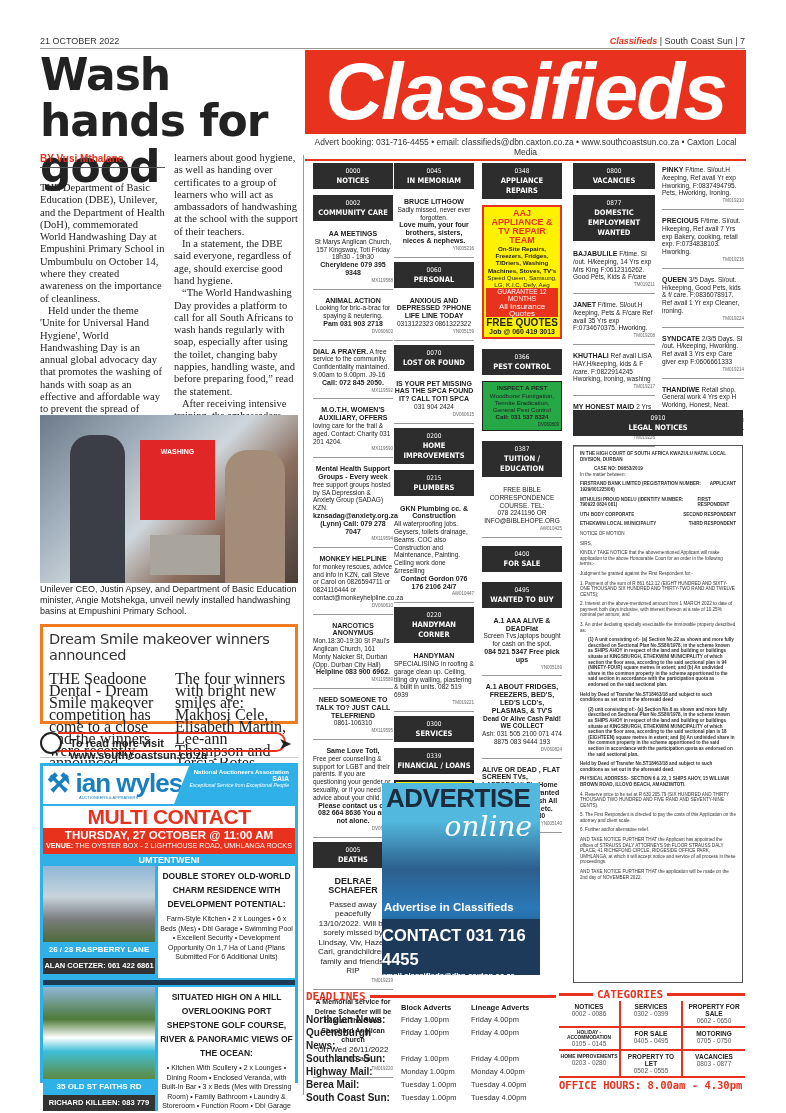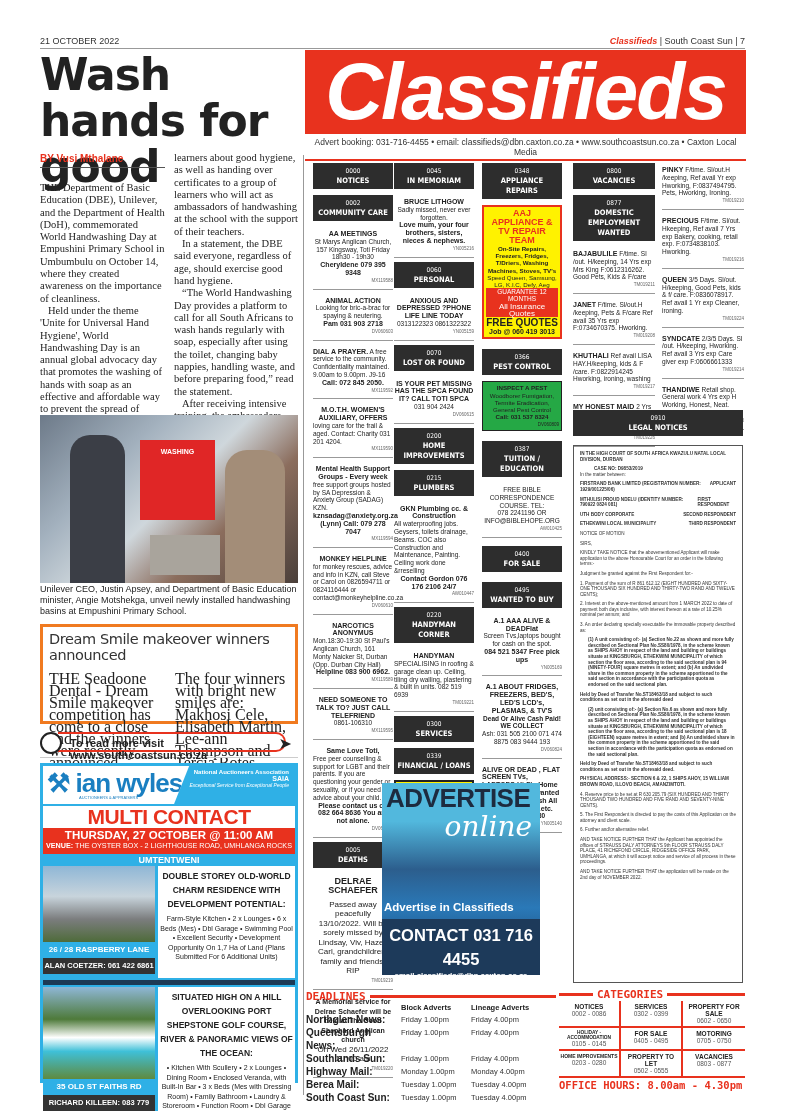--- a/index.html
+++ b/index.html
@@ -58,21 +58,21 @@
 .yellowad .g{background:#e8321e;color:#fff;font-size:6.5px}
 .yellowad .fq{font-weight:bold;font-size:10px;line-height:11px}
 .greenad{background:#25a845;border:1px solid #222;text-align:center;color:#222;font-size:6.2px;line-height:7.3px;padding:2px;margin-bottom:10px}
 .loans{background:#fff200;border:2px solid #222;text-align:center;padding:2px;margin-top:2px}
 .loans .t{font-weight:bold;font-size:17px;line-height:17px;font-family:"DejaVu Sans",sans-serif}
 .loans div{font-size:8px;line-height:9.5px}
 .advertise{position:absolute;left:382px;top:783px;width:158px;height:192px;background:linear-gradient(180deg,#52b8dd 0%,#52b8dd 20%,#2c5e8d 45%,#2a79b8 65%,#193a62 100%)}
 .advertise .a1{font-weight:bold;color:#1d2b3f;font-size:26px;line-height:30px;padding-left:4px;letter-spacing:-0.5px}
 .advertise .a2{color:#fff;font-family:"DejaVu Serif",serif;font-style:italic;font-size:28px;text-align:right;padding-right:8px;line-height:28px}
 .advertise .a3{position:absolute;left:2px;top:118px;color:#fff;font-weight:bold;font-size:11.5px}
-.advertise .a4{position:absolute;left:0;top:136px;width:158px;height:56px;background:#1d3a5a;color:#fff;text-align:center}
+.advertise .a4{position:absolute;left:0;top:136px;width:158px;height:56px;background:#1d3a5a;color:#fff;text-align:left}
 .advertise .a4 .c{font-weight:bold;font-size:16.5px;line-height:24px;padding-top:4px}
 .advertise .a4 .e{font-size:7.8px;font-weight:bold}
 .legal{position:absolute;left:573px;top:445px;width:170px;height:538px;border:1px solid #555;padding:5px 6px;font-size:4.6px;line-height:5.6px;color:#333;overflow:hidden}
 .legal p{margin-bottom:4px}
 .legal .row{display:flex;justify-content:space-between;font-weight:bold;margin-bottom:4px}
 .deadlines{position:absolute;left:306px;top:990px;width:250px}
 .dl-title{color:#e8321e;font-family:"DejaVu Sans Mono",monospace;font-weight:bold;font-size:11px;display:flex;align-items:center;gap:4px}
 .dl-title:after{content:"";flex:1;height:3px;background:#e8321e}
 .dl-tbl{display:grid;grid-template-columns:95px 70px 80px;font-size:9px;line-height:13px}
 .dl-tbl .h{font-weight:bold;font-size:7.5px;line-height:10px}

